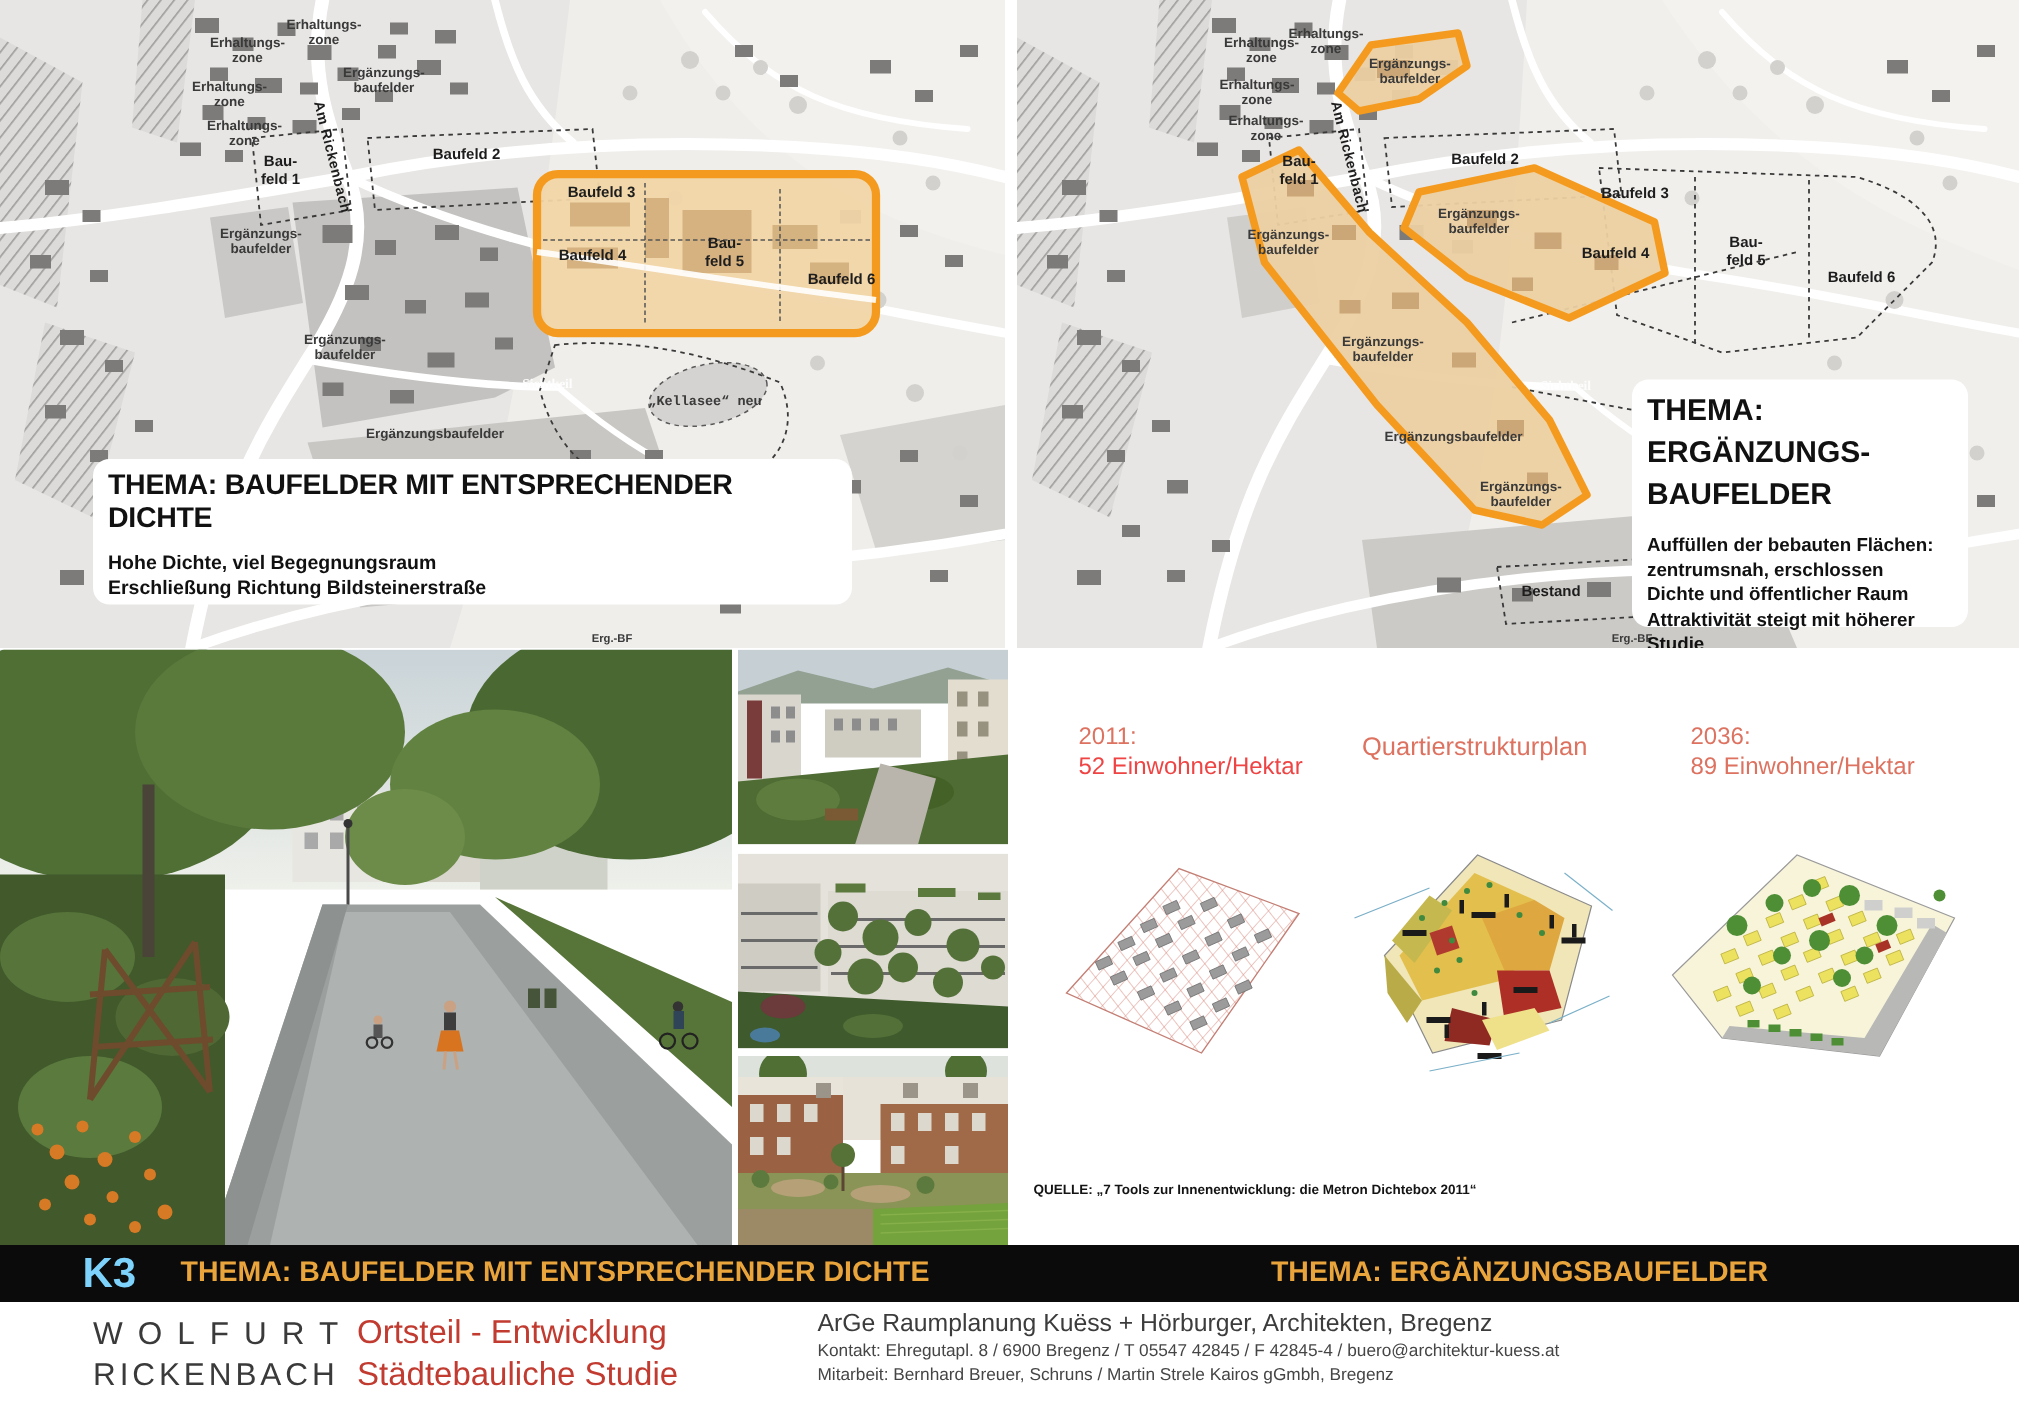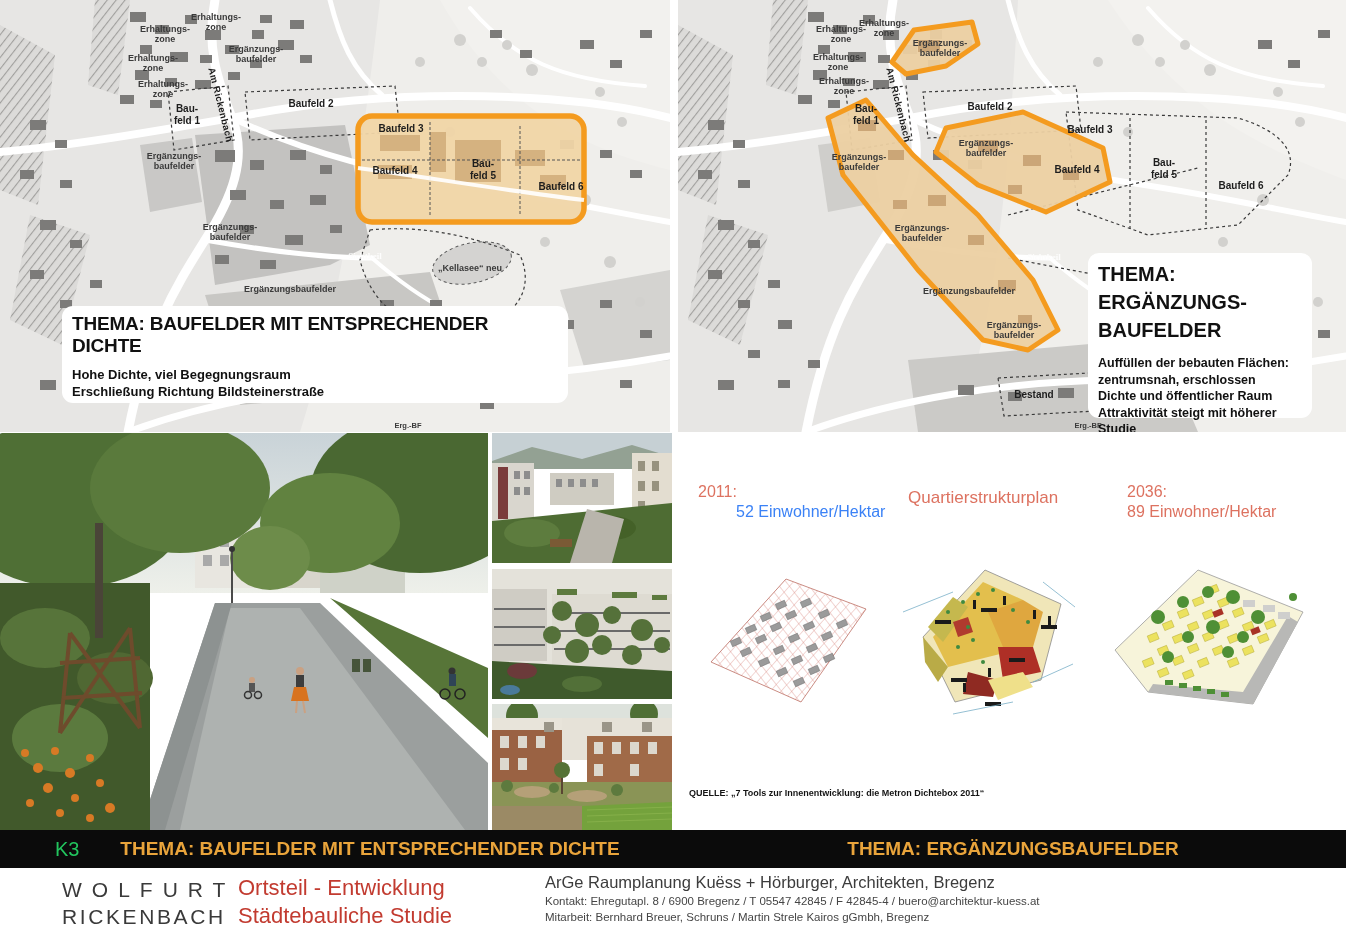--- a/index.html
+++ b/index.html
@@ -18,26 +18,26 @@
   .mlabel.tiny{font-size:7.5px;}
   .infobox{position:absolute;background:#fff;z-index:6;padding:7px 10px;box-sizing:border-box;border-radius:11px;}
   .infobox .ib-title{font-size:19px;font-weight:800;letter-spacing:-.2px;color:#111;}
   .infobox .ib-lines{margin-top:9px;font-size:13px;font-weight:700;color:#111;line-height:1.32;}
   .infobox2 .ib-title2{font-size:20px;font-weight:800;color:#111;line-height:1.4;}
   .infobox2 .ib-lines2{margin-top:11px;font-size:12.5px;font-weight:700;color:#111;line-height:1.32;}
   
   .diag-panel{background:#fff;}
   .dlabel{position:absolute;font-size:16px;line-height:1.25;}
   .salmon{color:#dd7260;}
-  .gray-val{color:#3b82f6;margin-left:38px;}
+  .gray-val{color:#ef4444;}
   .source-line{position:absolute;font-size:9px;font-weight:700;color:#141414;}
   
   .titlebar{position:absolute;left:0;top:830px;width:1346px;height:38px;background:#0b0b0b;z-index:8;}
-  .bar-code{position:absolute;left:55px;top:0;height:38px;line-height:38px;color:#22c55e;
-            font-size:20px;font-weight:400;}
+  .bar-code{position:absolute;left:55px;top:0;height:38px;line-height:38px;color:#7dd3fc;
+            font-size:28px;font-weight:700;}
   .bar-title{position:absolute;top:0;height:38px;line-height:38px;color:#e9a43b;
              font-size:19px;font-weight:800;text-align:center;}
   
   .footer{position:absolute;left:0;top:868px;width:1346px;height:84px;background:#fff;}
   .org{position:absolute;left:62px;top:8px;color:#3a3a3a;font-size:21px;line-height:1.3;}
   .org .l1{letter-spacing:10px;}
   .org .l2{letter-spacing:2.6px;}
   .proj{position:absolute;left:238px;top:6px;color:#c23b30;font-size:22px;line-height:1.27;}
   .firm{position:absolute;left:545px;top:5px;color:#3c3c3c;}
   .firm .f1{font-size:16.5px;}
@@ -210,21 +210,21 @@
     <div class="mlabel bold" style="left:395px;top:171px;">Baufeld 4</div>
     <div class="mlabel bold" style="left:483px;top:169px;">Bau-
 feld 5</div>
     <div class="mlabel bold" style="left:561px;top:187px;">Baufeld 6</div>
     <div class="mlabel" style="left:174px;top:161px;">Ergänzungs-
 baufelder</div>
     <div class="mlabel" style="left:230px;top:232px;">Ergänzungs-
 baufelder</div>
     <div class="mlabel" style="left:290px;top:289px;">Ergänzungsbaufelder</div>
     <div class="mlabel white" style="left:365px;top:256px;">Sichtkeil</div>
-    <div class="mlabel" style="left:470px;top:268px;">„Kellasee“ neu</div>
+    <div class="mlabel" style="left:470px;top:268px;font-family:Liberation Mono, monospace;">„Kellasee“ neu</div>
     <div class="mlabel tiny" style="left:408px;top:426px;">Erg.-BF</div>
 
     <div class="infobox" style="left:62px;top:306px;width:506px;height:97px;">
       <div class="ib-title">THEMA: BAUFELDER MIT ENTSPRECHENDER DICHTE</div>
       <div class="ib-lines">
         <div>Hohe Dichte, viel Begegnungsraum</div>
         <div>Erschließung Richtung Bildsteinerstraße</div>
       </div>
     </div>
   </div>
@@ -581,21 +581,21 @@
       <g stroke="#86b04a" stroke-width="1">
           <line x1="95" y1="106" x2="180" y2="103"></line>
           <line x1="95" y1="112" x2="180" y2="109"></line>
           <line x1="95" y1="118" x2="180" y2="115"></line>
         </g>
       <polygon points="0,102 90,102 90,126 0,126" fill="#9b8a65"></polygon>
     </svg>
   </div>
 
   <div class="panel diag-panel" style="left:678px;top:432px;width:668px;height:398px;">
-    <div class="dlabel" style="left:20px;top:50px;">
+    <div class="dlabel" style="left:41px;top:50px;">
       <div class="salmon">2011:</div>
       <div class="gray-val">52 Einwohner/Hektar</div>
     </div>
     <div class="dlabel salmon" style="left:230px;top:55px;font-size:17px;">Quartierstrukturplan</div>
     <div class="dlabel salmon" style="left:449px;top:50px;">
       <div>2036:</div>
       <div>89 Einwohner/Hektar</div>
     </div>
 
     <svg style="position:absolute;left:8px;top:125px;" width="195" height="160" viewBox="0 0 195 160">

